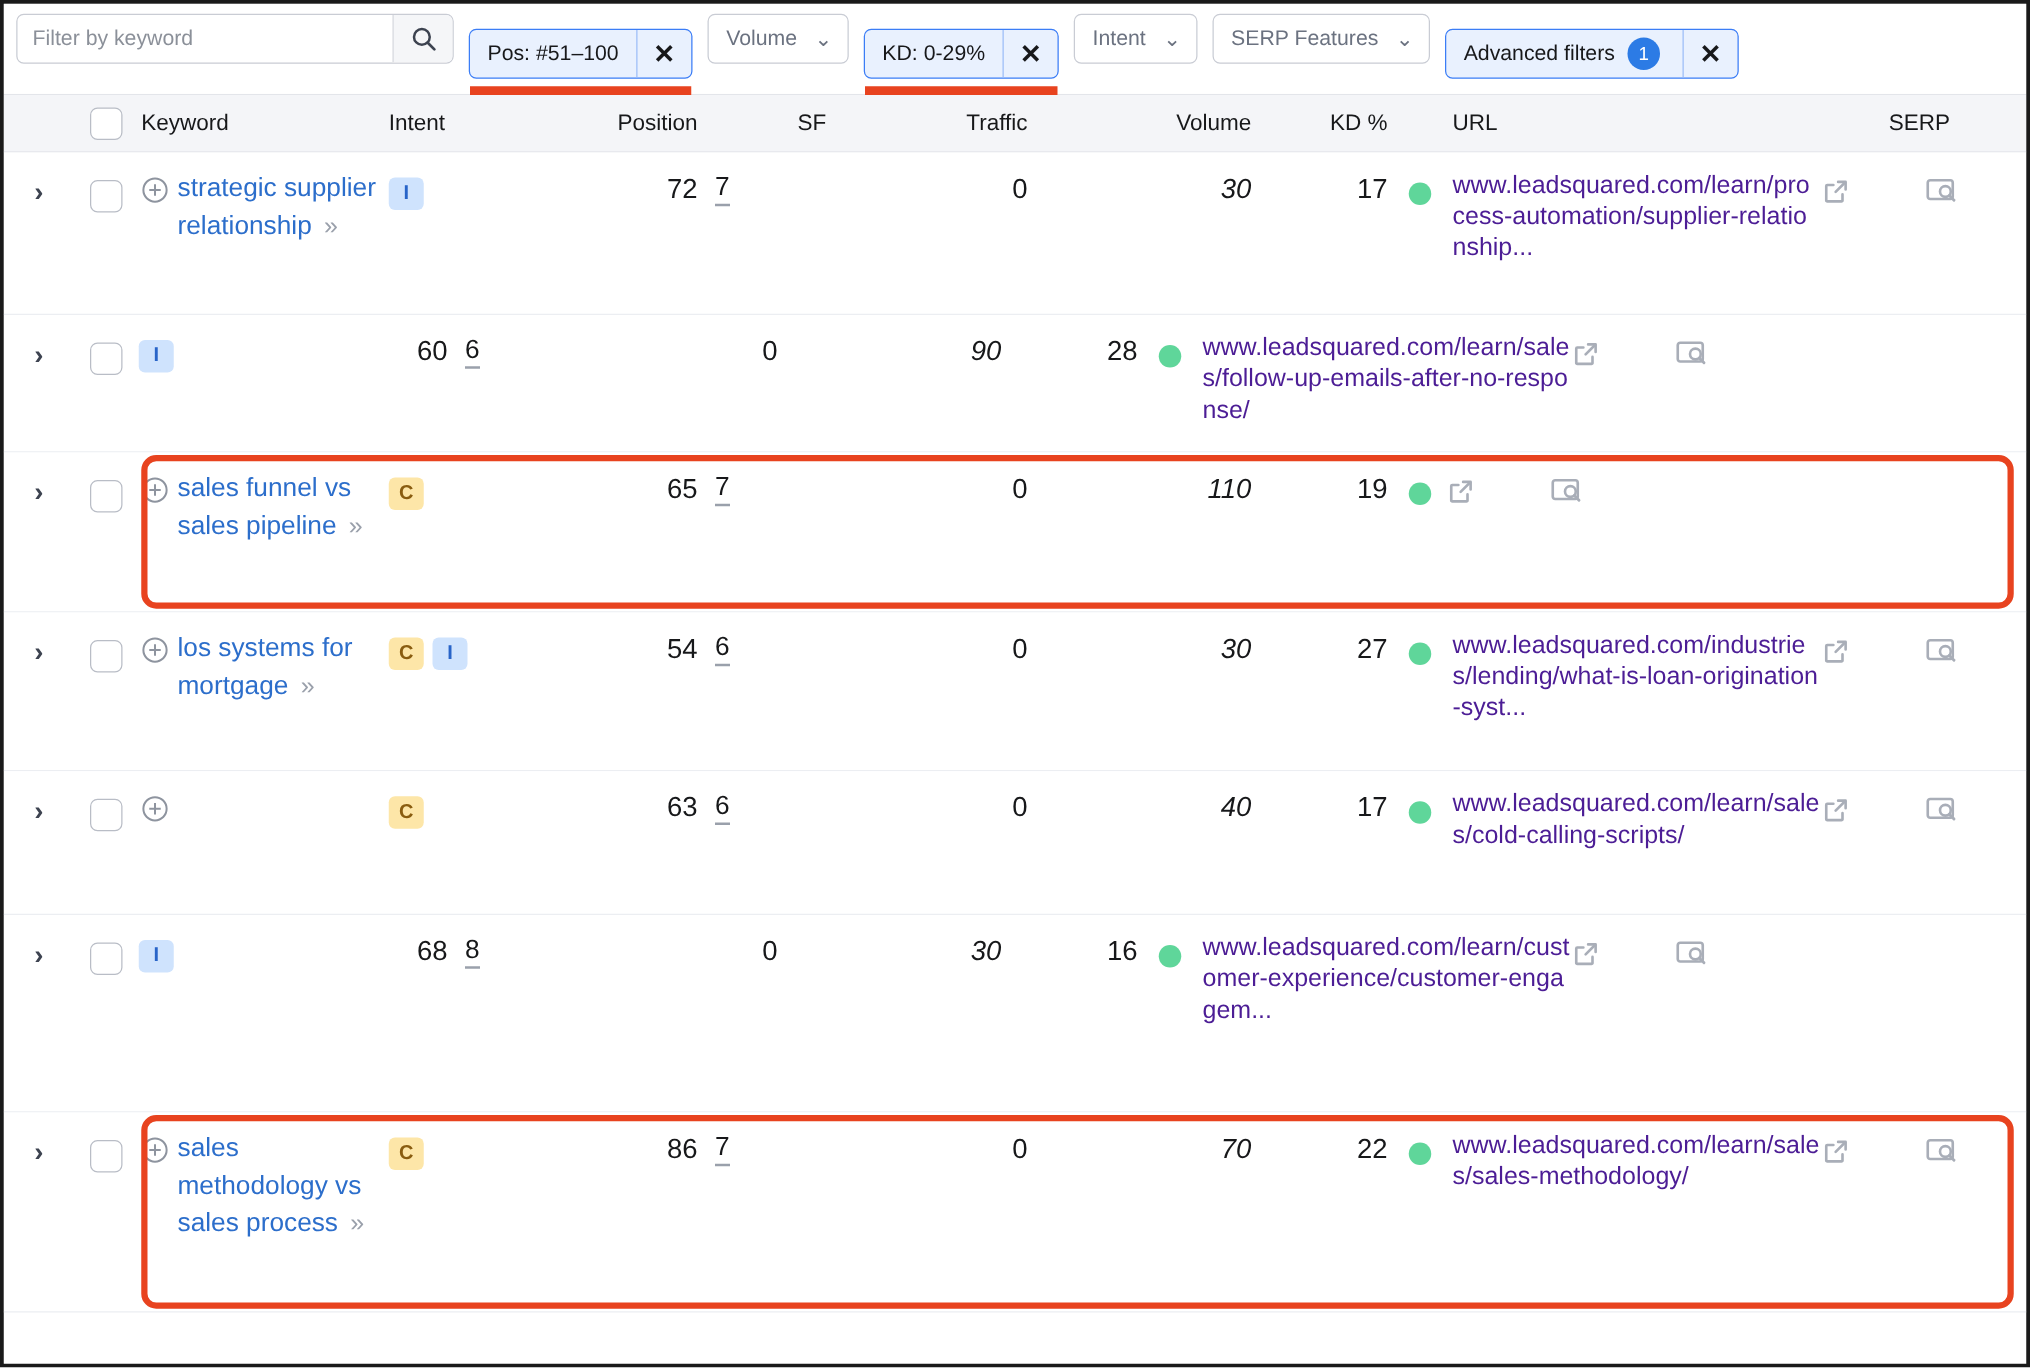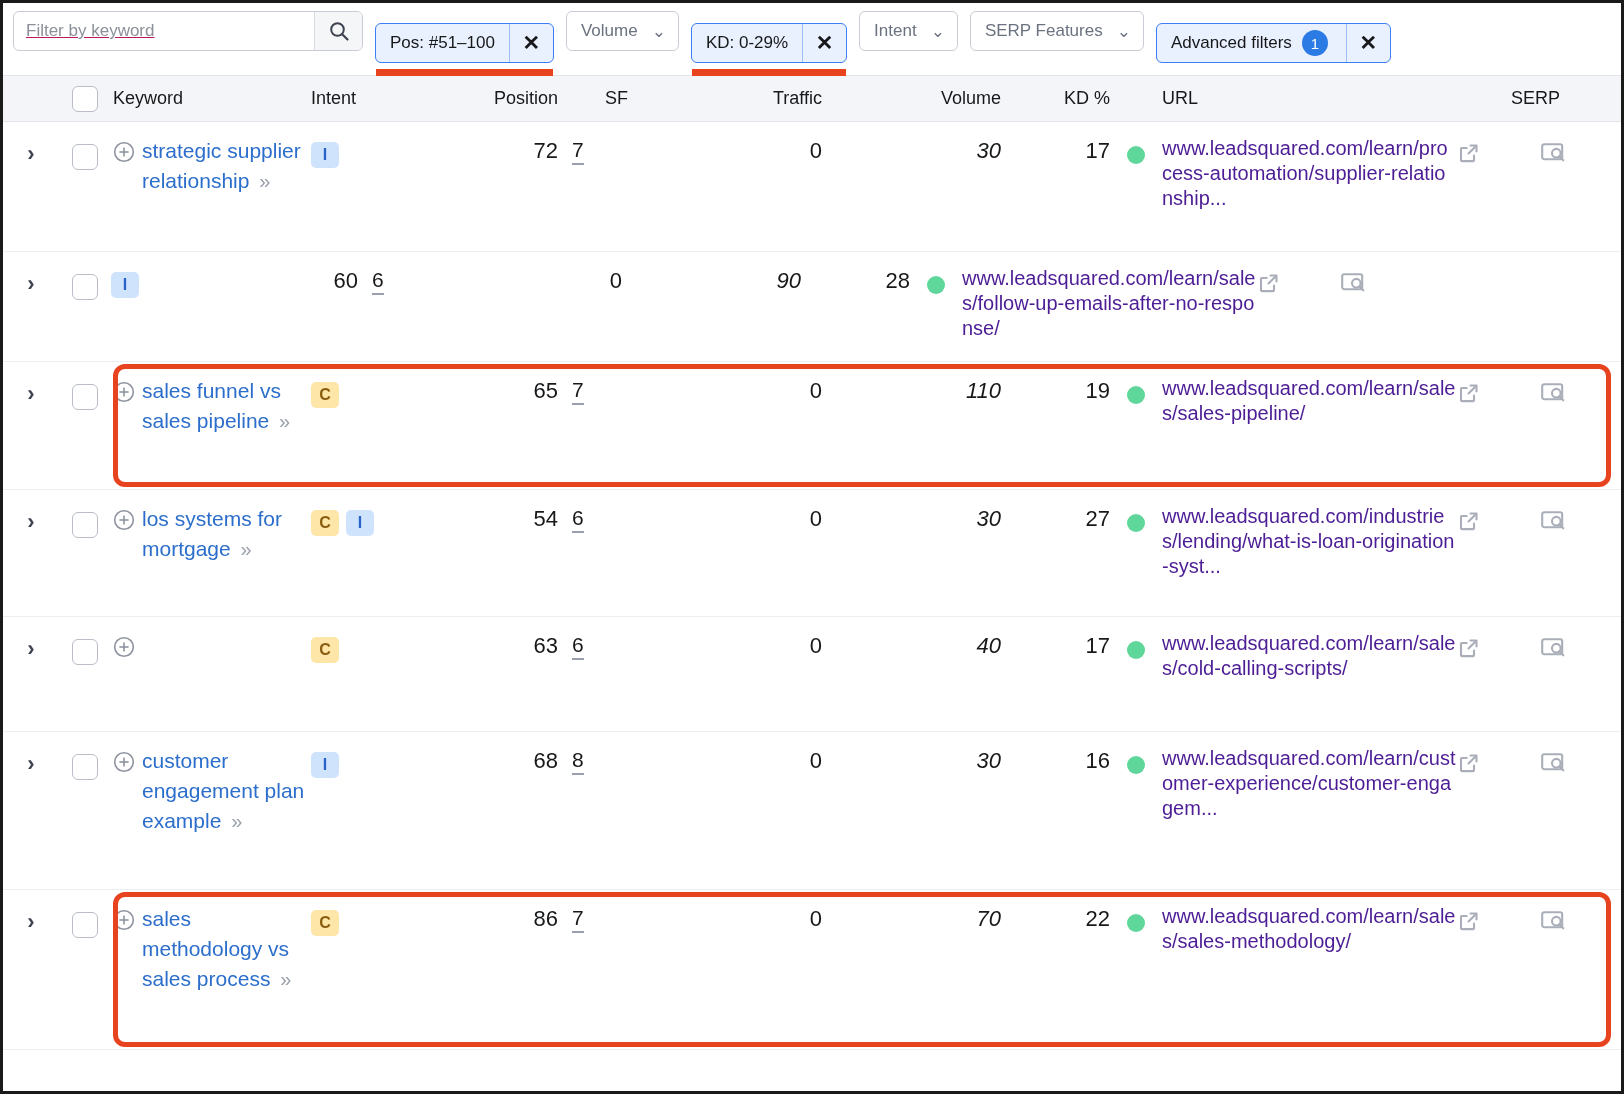--- a/index.html
+++ b/index.html
@@ -36,24 +36,23 @@
     border-radius: 6px;
     overflow: hidden;
     background: #fff;
   }
   .search-input {
     flex: 1;
     border: 0;
     outline: none;
     padding: 0 12px;
     font-size: 17px;
-    color: #be185d;
+    color: #a16207;
     font-family: "Liberation Sans", sans-serif;
     background: transparent;
-    text-decoration: underline;
   }
   .search-input::placeholder { color: #8b9099; }
   .search-btn {
     width: 48px;
     border-left: 1px solid #d7dae0;
     background: #f5f6f8;
     display: flex;
     align-items: center;
     justify-content: center;
   }
@@ -160,21 +159,21 @@
   .c-position { width: 135px; flex: 0 0 135px; text-align: right; }
   .c-sf       { width: 95px;  flex: 0 0 95px; }
   .c-traffic  { width: 175px; flex: 0 0 175px; text-align: right; }
   .c-volume   { width: 185px; flex: 0 0 185px; text-align: right; }
   .c-kd       { width: 95px;  flex: 0 0 95px;  text-align: right; }
   .c-kddot    { width: 40px;  flex: 0 0 40px;  display:flex; justify-content:center; }
   .c-url      { width: 300px; flex: 0 0 300px; }
   .c-extlink  { width: 55px;  flex: 0 0 55px; }
   .c-serp     { width: 85px;  flex: 0 0 85px;  display:flex; justify-content:center; }
 
-  .thead .c-sf      { text-align: center; padding-left: 6px; }
+  .thead .c-sf      { text-align: right; padding-left: 6px; }
   .thead .c-url     { padding-left: 6px; }
   .thead .c-serp    { justify-content: flex-start; }
   .thead .c-keyword { padding-left: 2px; }
   .thead .c-position{ padding-right: 8px; }
   .thead .c-traffic { padding-right: 14px; }
   .thead .c-volume  { padding-right: 20px; }
   .thead .c-kd      { padding-right: 6px; }
 
   .row .c-expand   { padding-top: 22px; }
   .row .c-check    { padding-top: 22px; }
@@ -434,21 +433,20 @@
             </div>
           </div>
           <div class="c-position"><span class="num">65</span></div>
           <div class="c-sf"><span class="sf-num">7</span></div>
           <div class="c-traffic"><span class="num">0</span></div>
           <div class="c-volume"><span class="num">110</span></div>
           <div class="c-kd"><span class="num">19</span></div>
           <div class="c-kddot">
             <span class="kd-dot" style="background:#5fd69a"></span>
           </div>
-          <div class="c-url"><span class="url-text">www.leadsquared.com/learn/sales/sales-pipeline/</span></div>
           <div class="c-extlink"><svg width="26" height="26" viewBox="0 0 26 26" fill="none">
               <path d="M14.5 5.5h6v6" stroke="#a9aeb8" stroke-width="2.1" stroke-linecap="round" stroke-linejoin="round"></path>
               <path d="M20 6l-7.5 7.5" stroke="#a9aeb8" stroke-width="2.1" stroke-linecap="round"></path>
               <path d="M18 15.5v4.8a.8.8 0 0 1-.8.8H5.8a.8.8 0 0 1-.8-.8V8.8a.8.8 0 0 1 .8-.8h4.9" stroke="#a9aeb8" stroke-width="2.1" stroke-linecap="round" stroke-linejoin="round"></path>
             </svg></div>
           <div class="c-serp">
             <svg width="28" height="26" viewBox="0 0 28 26" fill="none">
               <rect x="2.2" y="4.2" width="20" height="15" rx="2" stroke="#a9aeb8" stroke-width="2.1"></rect>
               <circle cx="16.3" cy="13.2" r="4.3" stroke="#a9aeb8" stroke-width="2.1" fill="#fff"></circle>
               <line x1="19.4" y1="16.4" x2="23.2" y2="20.2" stroke="#a9aeb8" stroke-width="2.3" stroke-linecap="round"></line>
@@ -544,30 +542,20 @@
             </svg>
           </div>
         </div>
         <div class="row" style="min-height: 158px;">
           <div class="c-expand">
             <span class="chevron-r">›</span>
           </div>
           <div class="c-check">
             <span class="chk"></span>
           </div>
-          <div class="c-keyword">
-            <div class="kw-wrap">
-              <svg class="plus-circle" viewBox="0 0 22 22" fill="none">
-                <circle cx="11" cy="11" r="9.3" stroke="#8e949f" stroke-width="1.6"></circle>
-                <line x1="11" y1="6.4" x2="11" y2="15.6" stroke="#8e949f" stroke-width="1.6"></line>
-                <line x1="6.4" y1="11" x2="15.6" y2="11" stroke="#8e949f" stroke-width="1.6"></line>
-              </svg>
-              <span class="kw-text">customer engagement plan example <span class="dbl-chev">»</span></span>
-            </div>
-          </div>
           <div class="c-intent">
             <div class="intent-badges">
               <span class="ibadge I">I</span>
             </div>
           </div>
           <div class="c-position"><span class="num">68</span></div>
           <div class="c-sf"><span class="sf-num">8</span></div>
           <div class="c-traffic"><span class="num">0</span></div>
           <div class="c-volume"><span class="num">30</span></div>
           <div class="c-kd"><span class="num">16</span></div>

